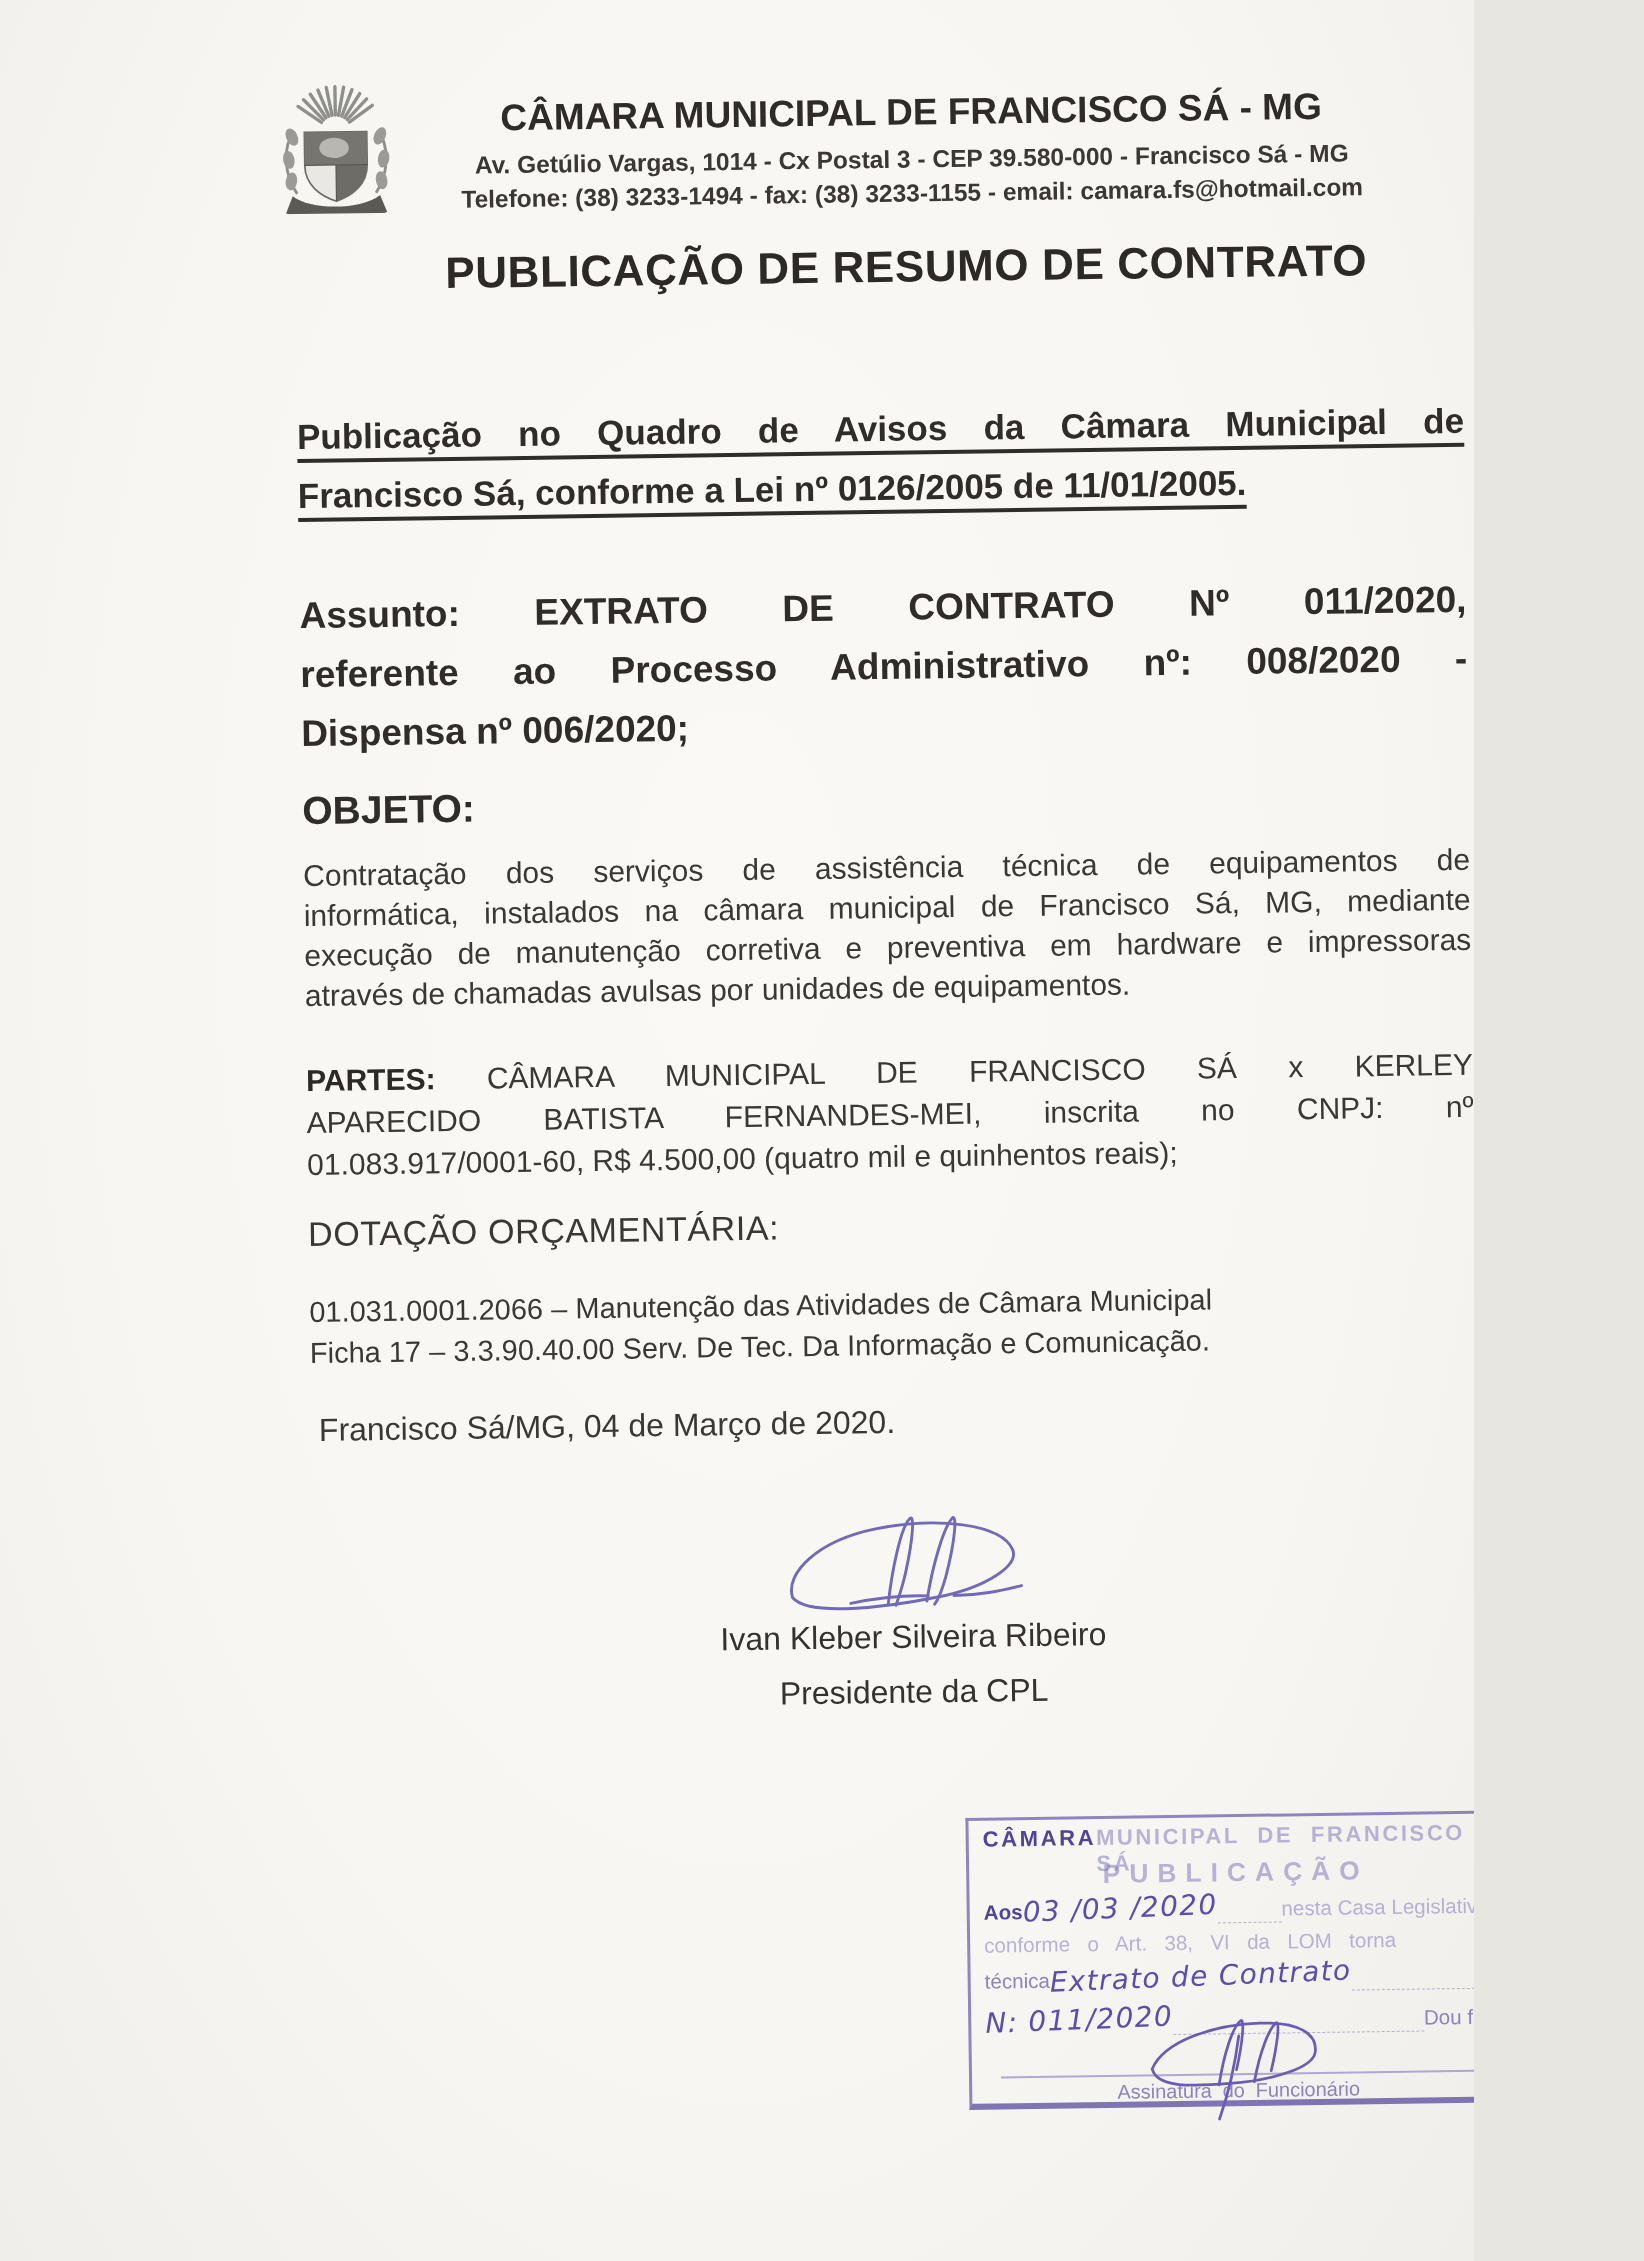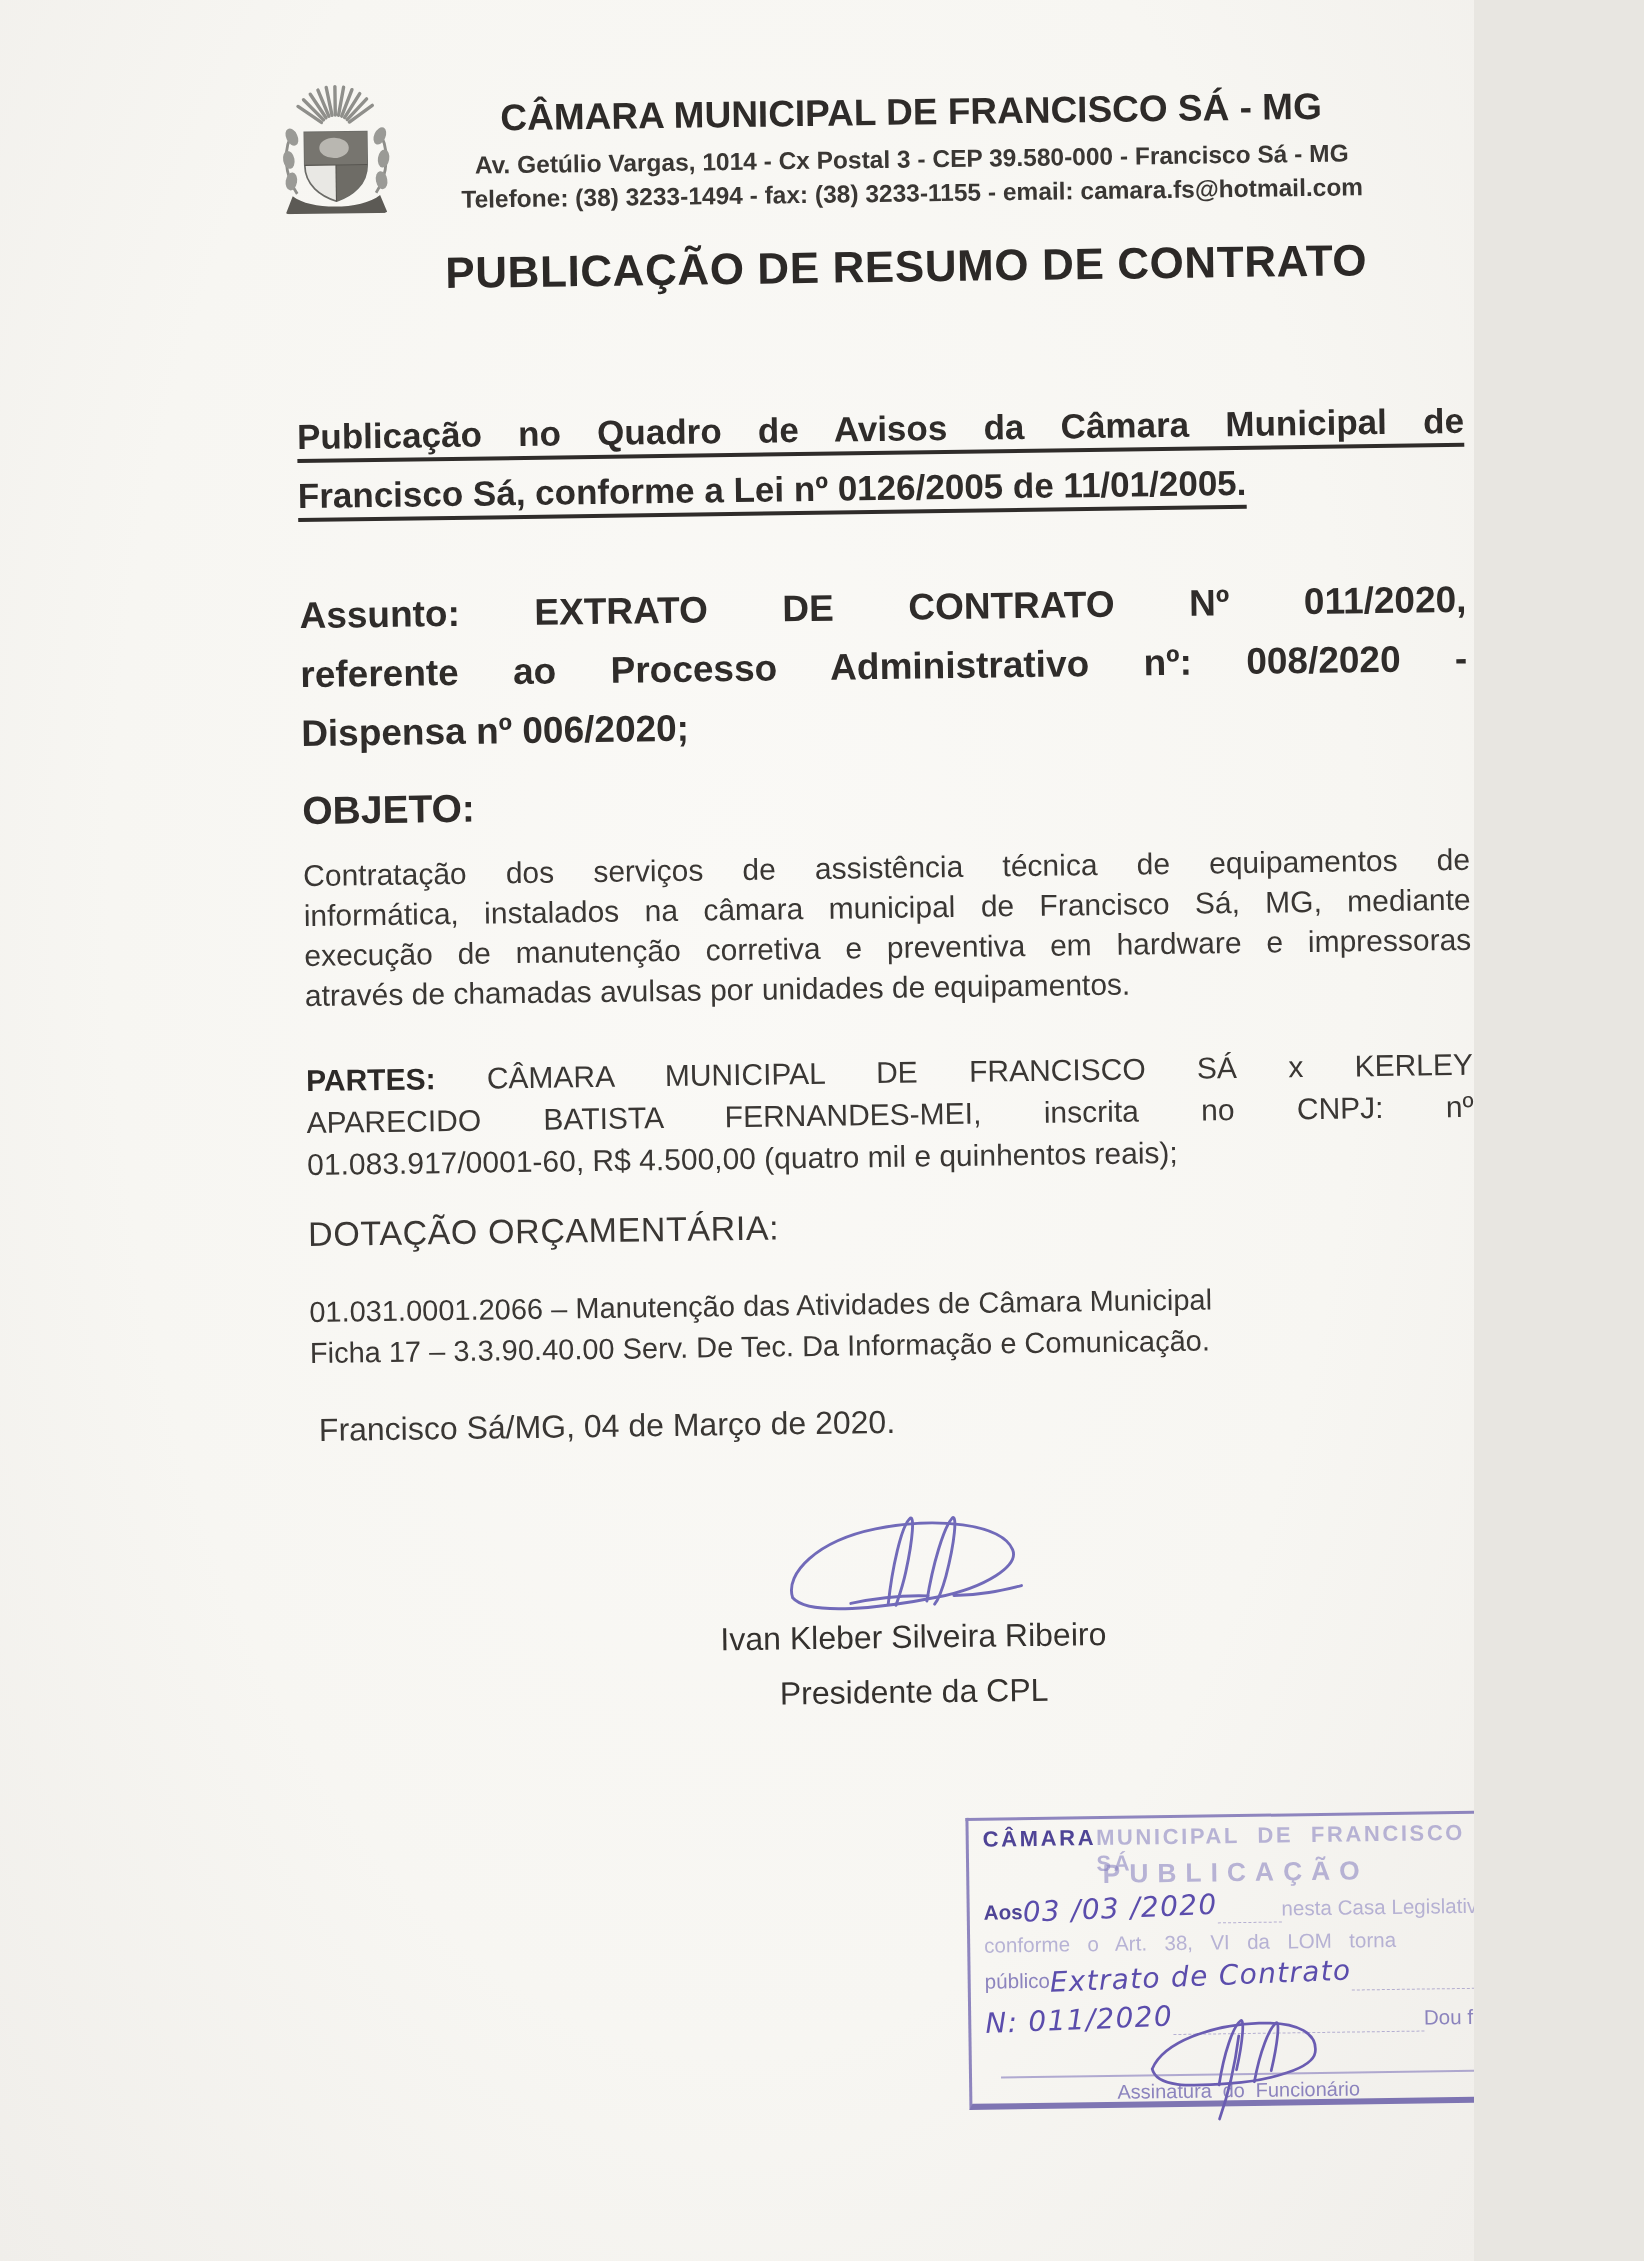--- a/index.html
+++ b/index.html
@@ -165,21 +165,21 @@
       </div>
       <div class="row st-r2 s-faint">PUBLICAÇÃO</div>
       <div class="row st-r3">
         <span class="s-dark">Aos</span>
         <span class="hand hand-lg">03 /03 /2020</span>
         <span class="blank"></span>
         <span class="s-faint">nesta Casa Legislativa</span>
       </div>
       <div class="row st-r4 s-faint">conforme o Art. 38, VI da LOM torna</div>
       <div class="row st-r5">
-        <span class="s-mid">público</span>
+        <span class="s-mid">técnica</span>
         <span class="hand hand-lg">Extrato de Contrato</span>
         <span class="blank"></span>
       </div>
       <div class="row st-r6">
         <span class="hand hand-lg">N: 011/2020</span>
         <span class="blank"></span>
         <span class="s-mid">Dou fé.</span>
       </div>
       <svg class="stamp-sig" viewBox="0 0 280 175" fill="none" stroke="#6a5cb2" stroke-width="4" stroke-linecap="round">
         <path d="M22 95 C40 55 110 32 180 30 C240 28 266 48 262 74 C258 98 196 114 136 118 C76 122 28 122 22 95"></path>

